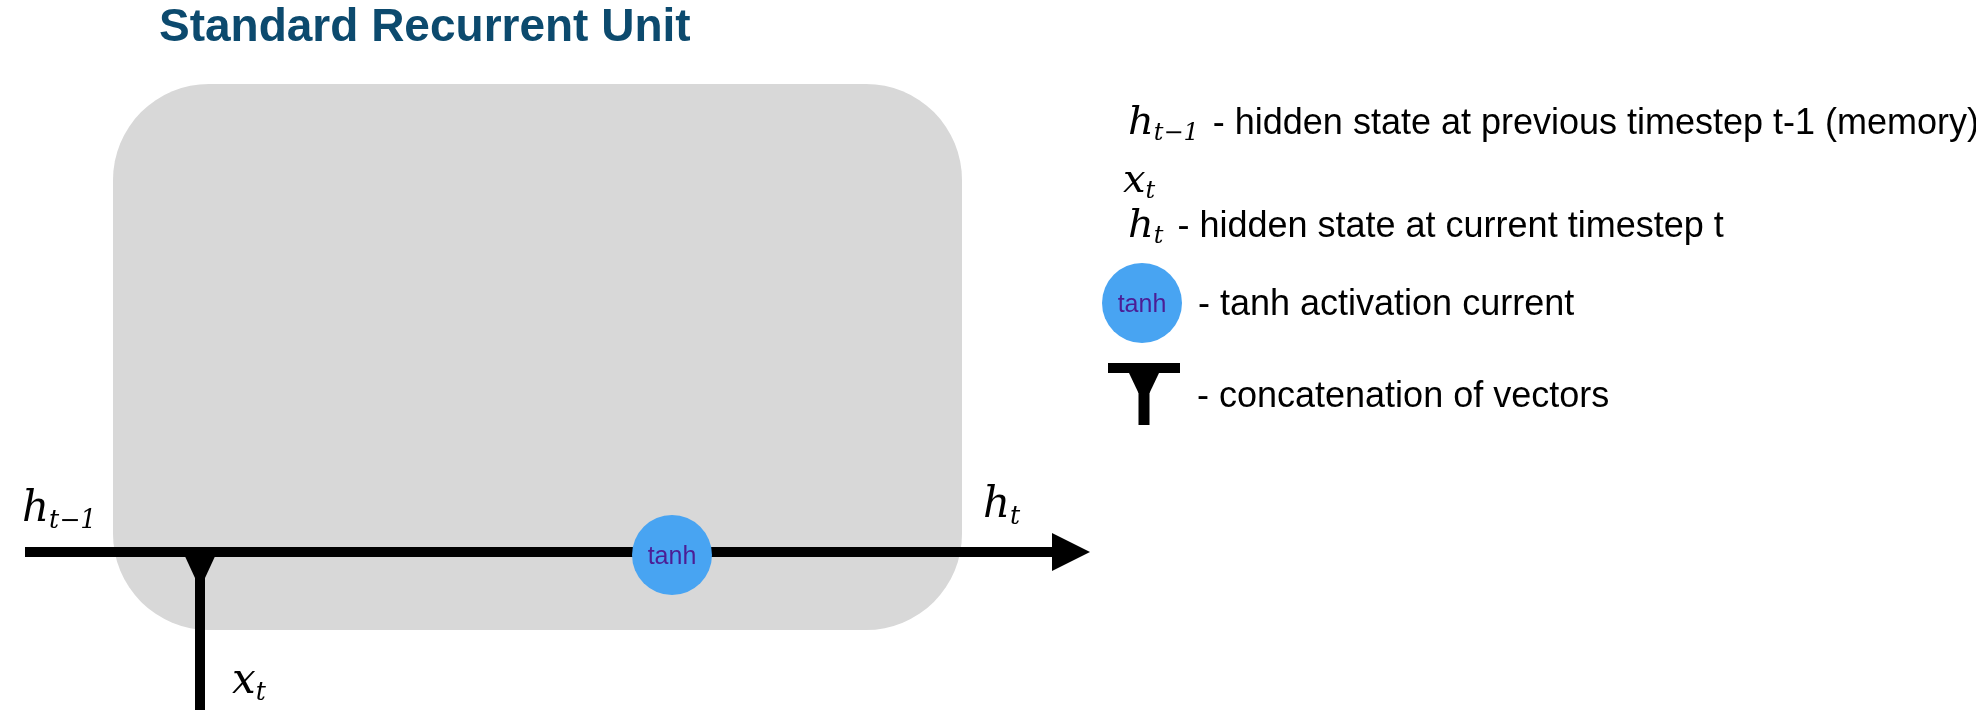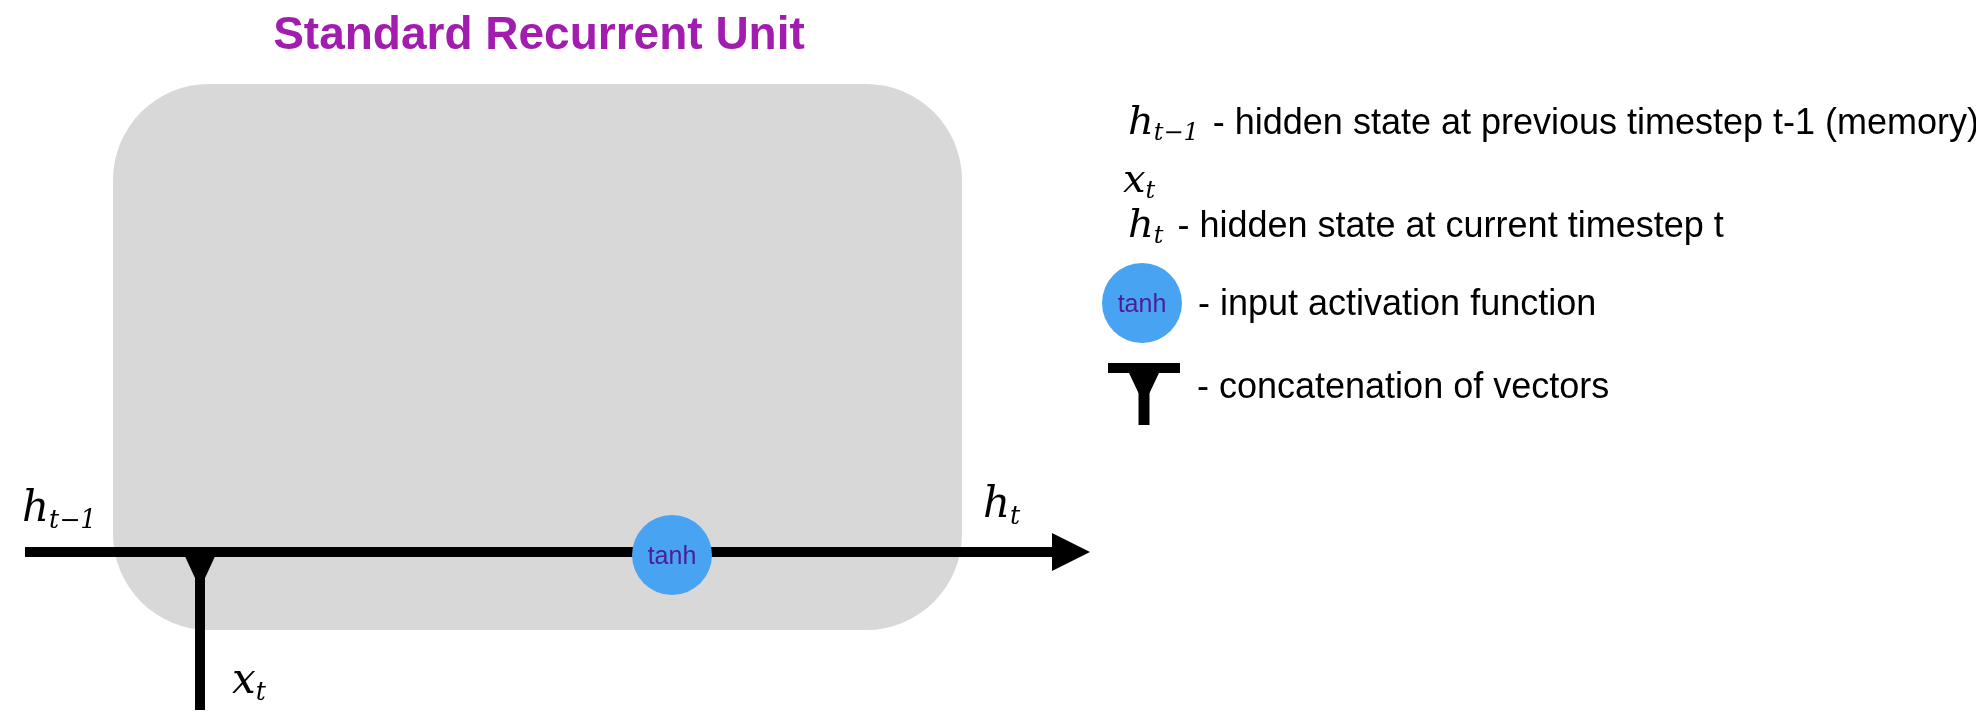--- a/index.html
+++ b/index.html
@@ -3,23 +3,23 @@
 <meta charset="utf-8">
 <style>
   html,body { margin:0; padding:0; background:#ffffff; }
   .canvas {
     position:relative; width:1976px; height:724px; background:#ffffff;
     font-family:"Liberation Sans", sans-serif; color:#000; overflow:hidden;
   }
 
   
   .figure-title {
-    position:absolute; left:159px; top:8px; width:760px;
-    text-align:center; font-size:46px; font-weight:bold; line-height:1.1;
-    color:#a21caf; white-space:nowrap;
+    position:absolute; left:159px; top:0; width:760px;
+    text-align:left; font-size:46px; font-weight:bold; line-height:1.1;
+    color:#0c4a6e; white-space:nowrap;
   }
 
   
   .unit-box {
     position:absolute; left:113px; top:84px; width:849px; height:546px;
     background:var(--unit-gray, #d8d8d8); border-radius:96px;
   }
 
   
   svg.wires { position:absolute; left:0; top:0; width:1976px; height:724px; }
@@ -56,21 +56,21 @@
   .legend-row-1 { left:1128px; top:100px; }
   .legend-row-2 { left:1123px; top:158px; }
   .legend-row-3 { left:1128px; top:203px; }
 
   .legend-row-icon {
     position:absolute; display:flex; white-space:nowrap;
     font-size:36px; line-height:1.15;
   }
   .legend-row-4 { left:1102px; top:263px; align-items:center; gap:16px; }
   .legend-row-4 .tanh-node { position:static; flex:0 0 auto; }
-  .legend-row-5 { left:1108px; top:363px; align-items:flex-start; gap:17px; }
+  .legend-row-5 { left:1108px; top:363px; align-items:center; gap:17px; }
   .legend-row-5 .legend-text { margin-top:2px; }
   .concat-symbol { display:block; flex:0 0 auto; }
   .concat-symbol .wire { fill:var(--wire-black, #000000); }
 </style>
 </head>
 <body>
 
 <div class="canvas">
 
   <div class="figure-title">Standard Recurrent Unit</div>
@@ -109,21 +109,21 @@
 
   <div class="legend-row legend-row-3">
     <span class="math"><span>h</span><sub>t</sub></span>
     <span class="legend-text">- hidden state at current timestep t</span>
   </div>
 
   <div class="legend-row-icon legend-row-4">
     <span class="tanh-node">
       <span>tanh</span>
     </span>
-    <span class="legend-text">- input activation function</span>
+    <span class="legend-text">- tanh activation current</span>
   </div>
 
   <div class="legend-row-icon legend-row-5">
     <svg class="concat-symbol" width="72" height="62" viewBox="0 0 72 62">
       <rect class="wire" x="0" y="0" width="72" height="10"></rect>
       <polygon class="wire" points="21,10 51,10 41.5,30 30.5,30"></polygon>
       <rect class="wire" x="30.5" y="26" width="11" height="36"></rect>
     </svg>
     <span class="legend-text">- concatenation of vectors</span>
   </div>

